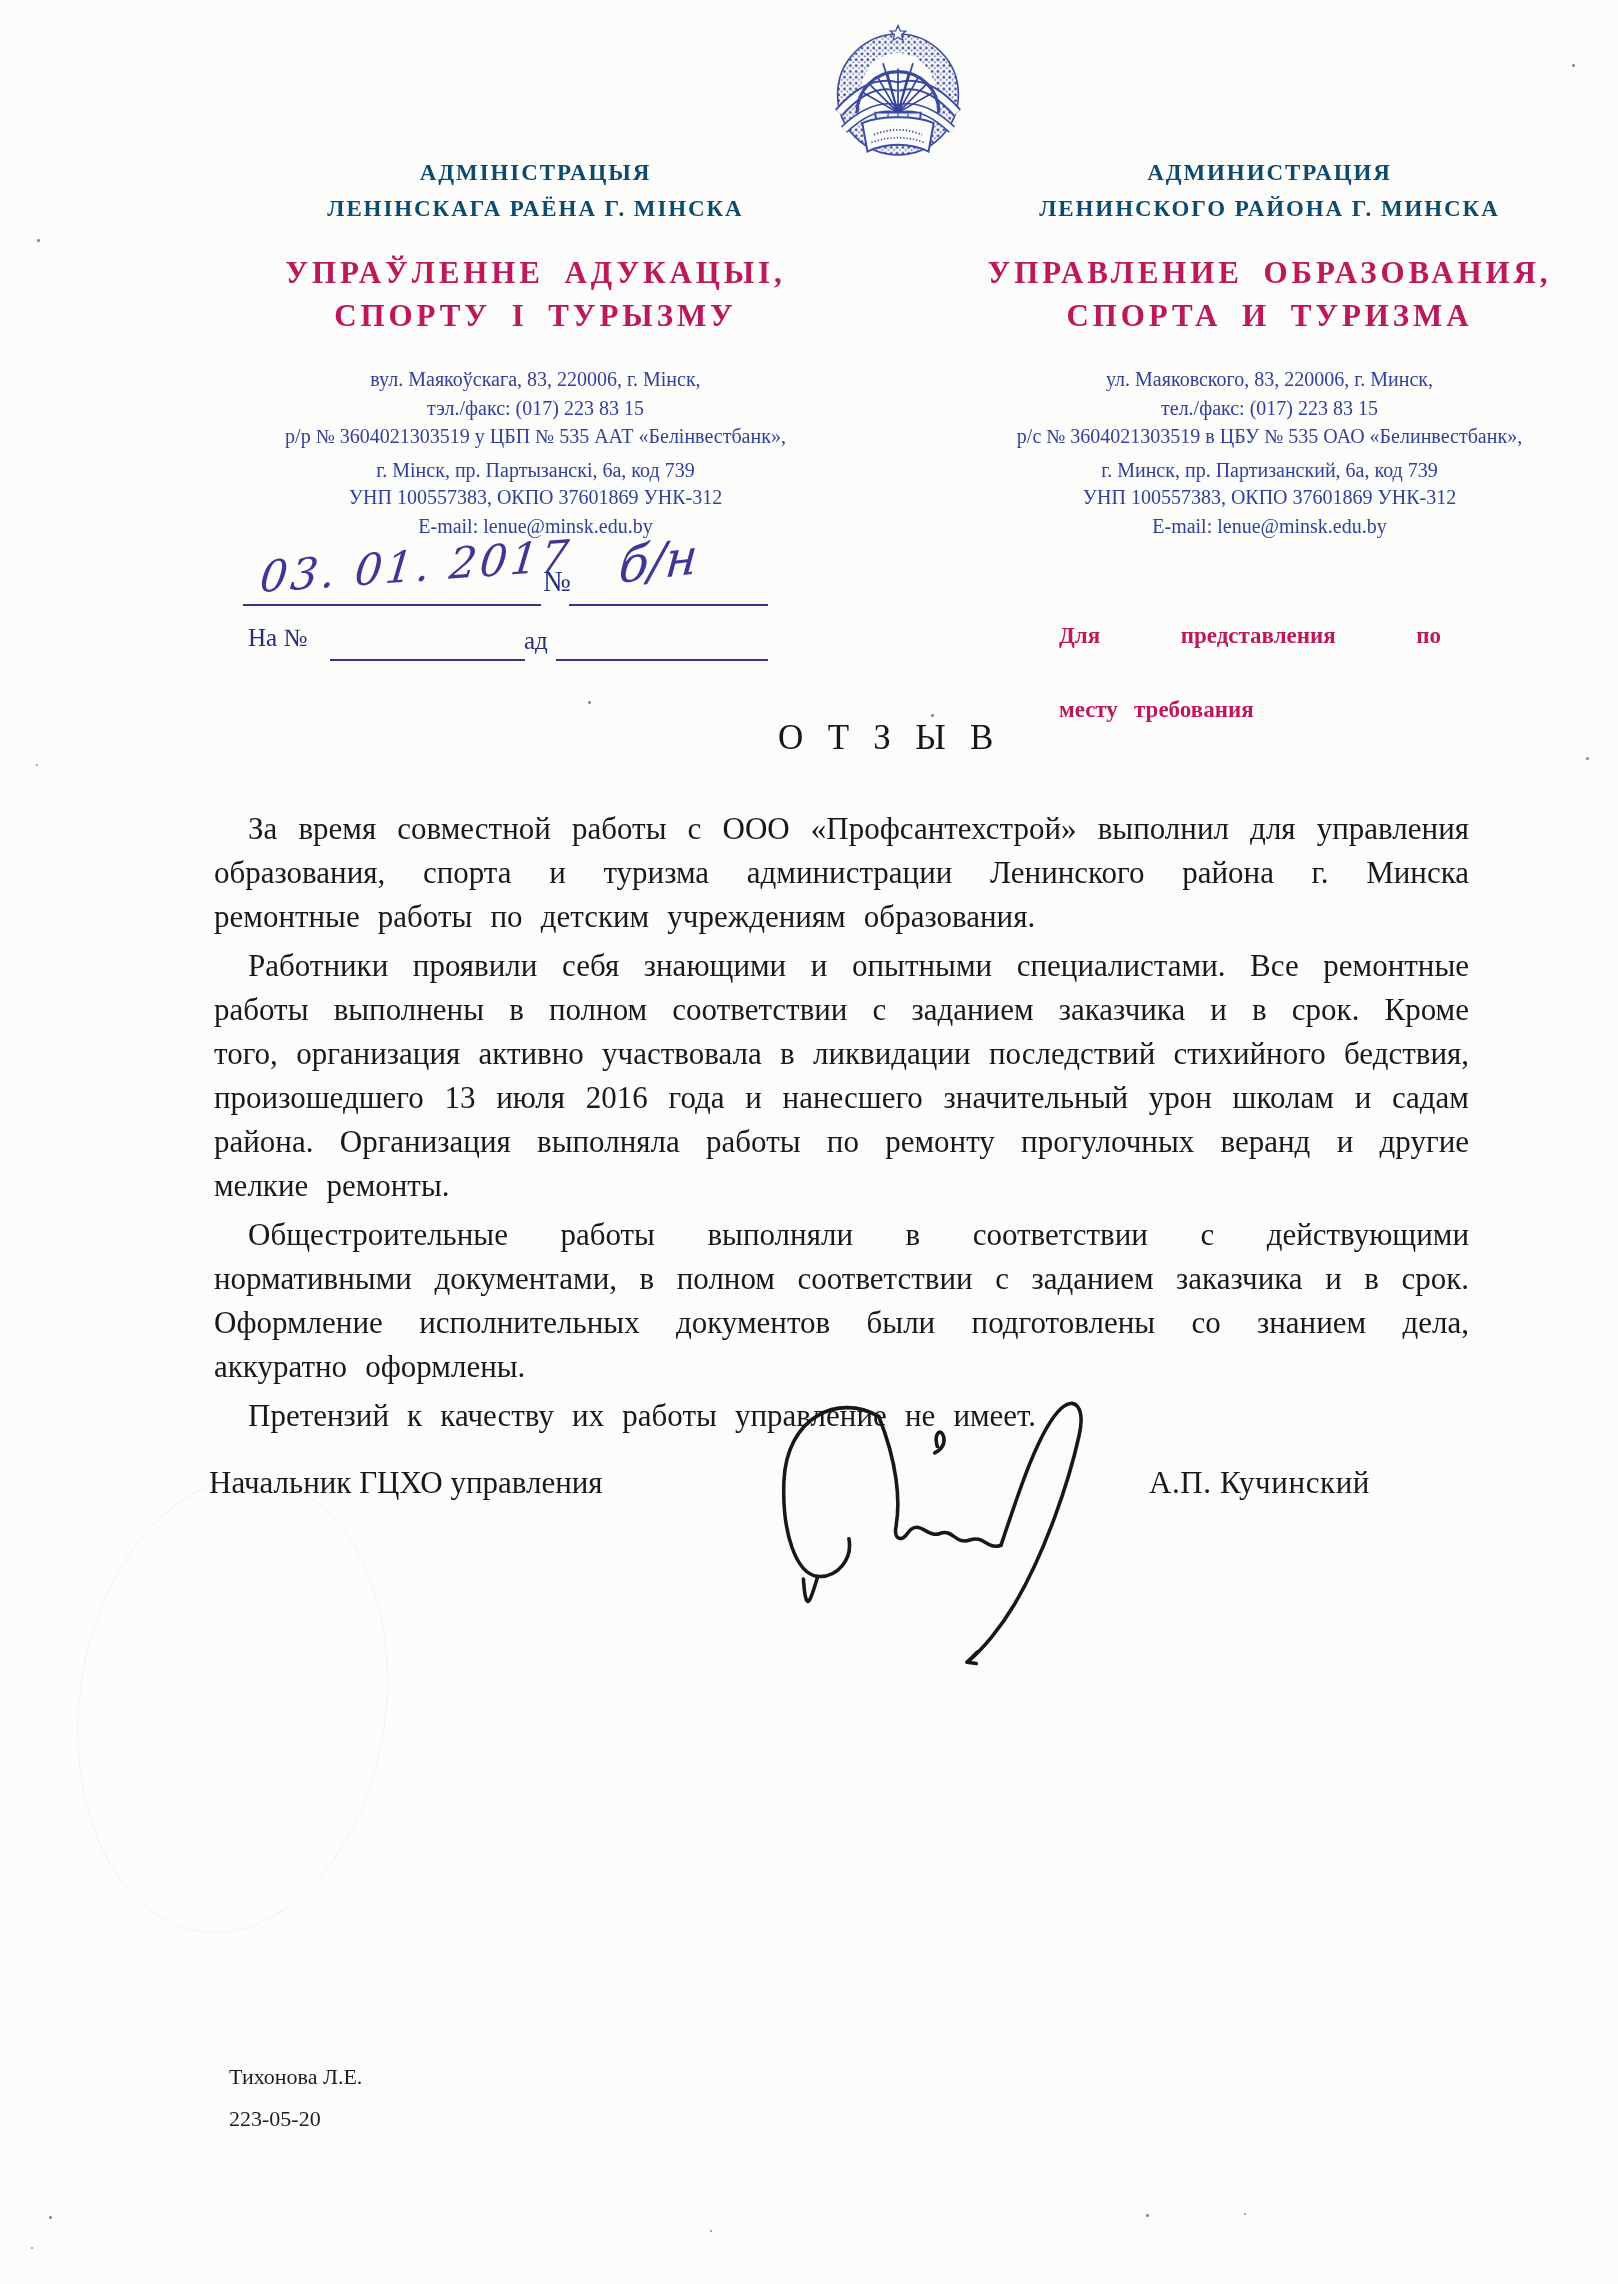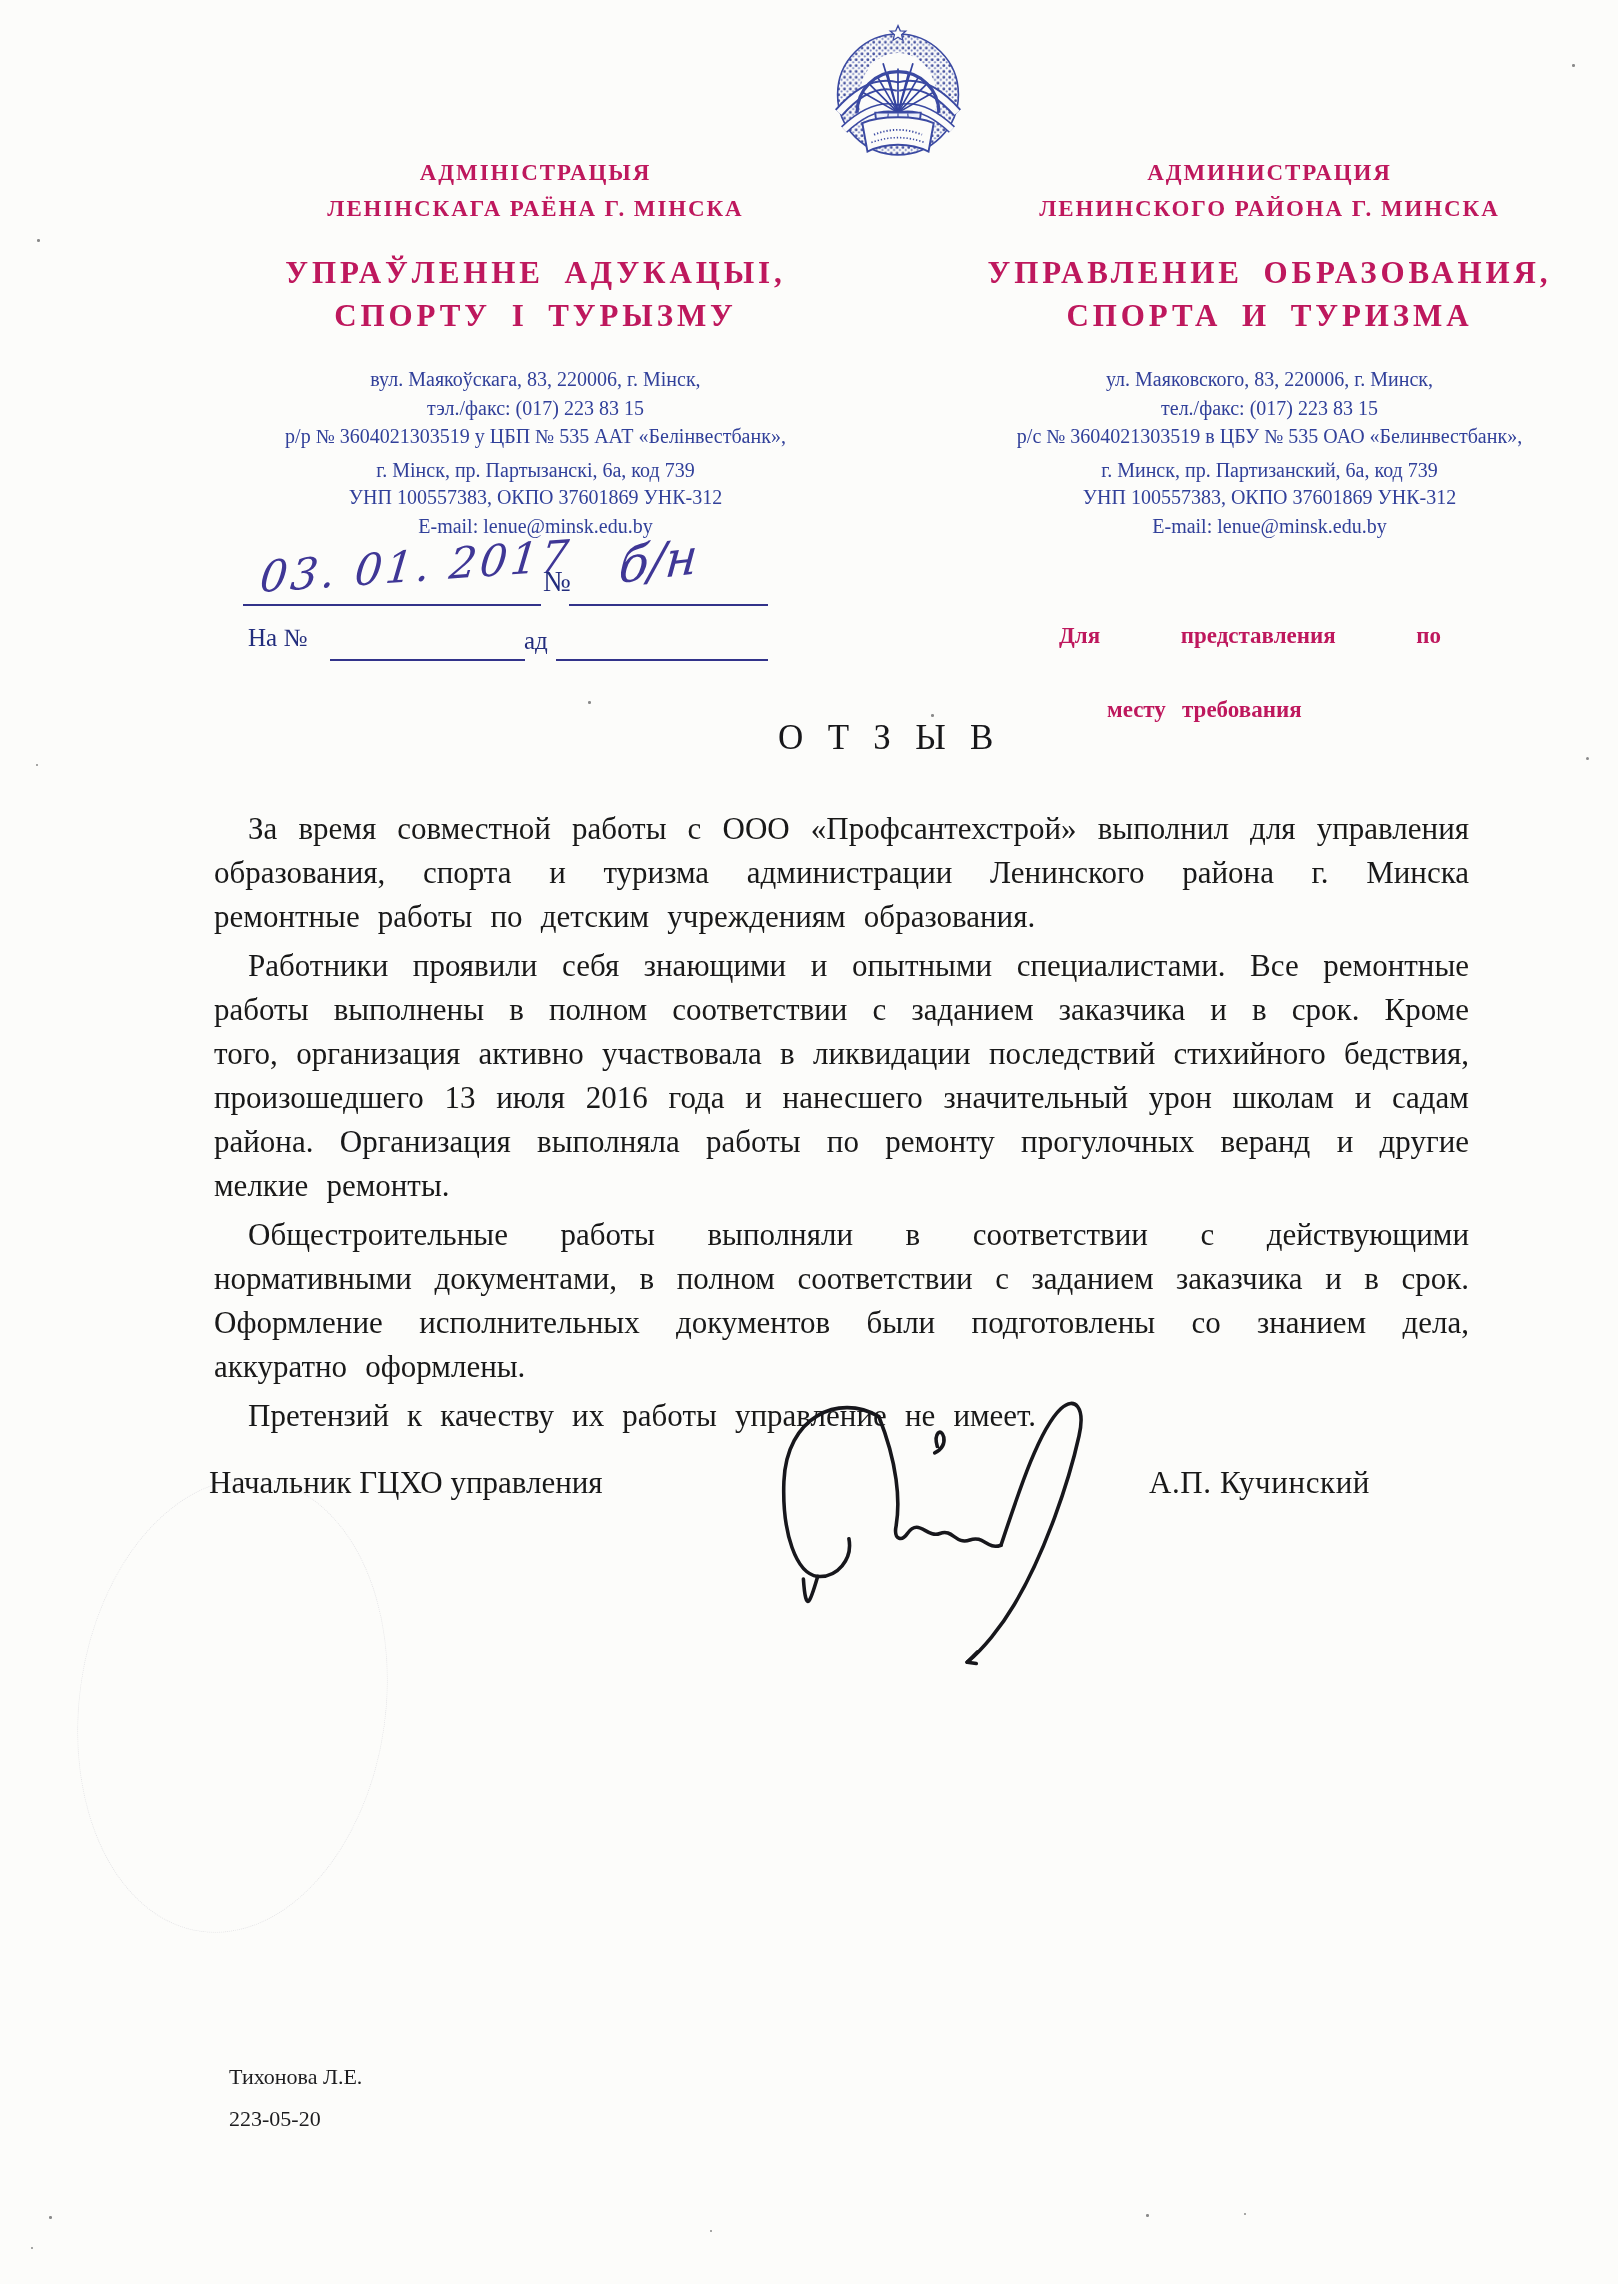--- a/index.html
+++ b/index.html
@@ -3,40 +3,40 @@
 <meta charset="utf-8">
 <style>
   html,body{margin:0;padding:0;background:#e8e8e6;}
   .page{
     position:relative;width:1618px;height:2284px;margin:0 auto;
     background:#fcfcfa;overflow:hidden;
     font-family:"Liberation Serif","DejaVu Serif",serif;
     color:#1b1b1d;
   }
   
-  .hdr-line{position:absolute;text-align:center;color:#be185d;font-weight:bold;white-space:nowrap;}
+  .hdr-line{position:absolute;text-align:center;color:#0c4a6e;font-weight:bold;white-space:nowrap;}
   .org{font-size:23px;letter-spacing:1.9px;}
   .dept{font-size:31px;letter-spacing:3.9px;word-spacing:9px;color:#be185d;}
   .addr{position:absolute;text-align:center;color:#31409a;font-size:20px;white-space:nowrap;font-weight:normal;}
   .col-left{left:214px;width:643px;}
   .col-right{left:948px;width:643px;}
   
   .hw{
     position:absolute;font-family:"DejaVu Serif",serif;font-style:italic;
     color:#3f3796;white-space:nowrap;
   }
   .hw-date{left:260px;top:541px;font-size:43px;letter-spacing:3.2px;transform:rotate(-4deg) skewX(-10deg);}
   .hw-bn{left:619px;top:533px;font-size:49px;transform:rotate(-7deg) skewX(-12deg);}
   .refline{position:absolute;height:1.9px;background:#32338a;}
   .reflabel{position:absolute;color:#232d7d;font-size:25px;white-space:nowrap;}
   .numsign{position:absolute;color:#232d7d;font-size:29px;}
   
   .note{position:absolute;left:1059px;top:599px;width:382px;font-size:23px;line-height:74px;color:#be185d;font-weight:bold;}
   .note .l1{text-align:justify;text-align-last:justify;}
-  .note .l2{text-align:left;word-spacing:10.4px;margin-left:48px;}
+  .note .l2{text-align:left;word-spacing:10.4px;}
   .doc-title{position:absolute;left:762px;top:718px;font-size:35px;letter-spacing:7.8px;color:#17171a;white-space:nowrap;margin-left:16px;}
   .body-text{position:absolute;left:209px;top:802px;width:1265px;font-size:31px;line-height:44px;text-align:justify;color:#191919;}
   .body-text p{margin:5px;text-indent:34px;word-spacing:10.4px;}
   
   .sig-label{position:absolute;left:209px;top:1465px;font-size:31px;white-space:nowrap;color:#191919;}
   .sig-name{position:absolute;left:1149px;top:1465px;font-size:31px;letter-spacing:0.6px;white-space:nowrap;color:#191919;}
   .sig-svg{position:absolute;left:741px;top:1384px;width:364px;height:312px;}
   
   .footer-line{position:absolute;left:229px;font-size:22px;color:#1d1d1f;white-space:nowrap;}
   

